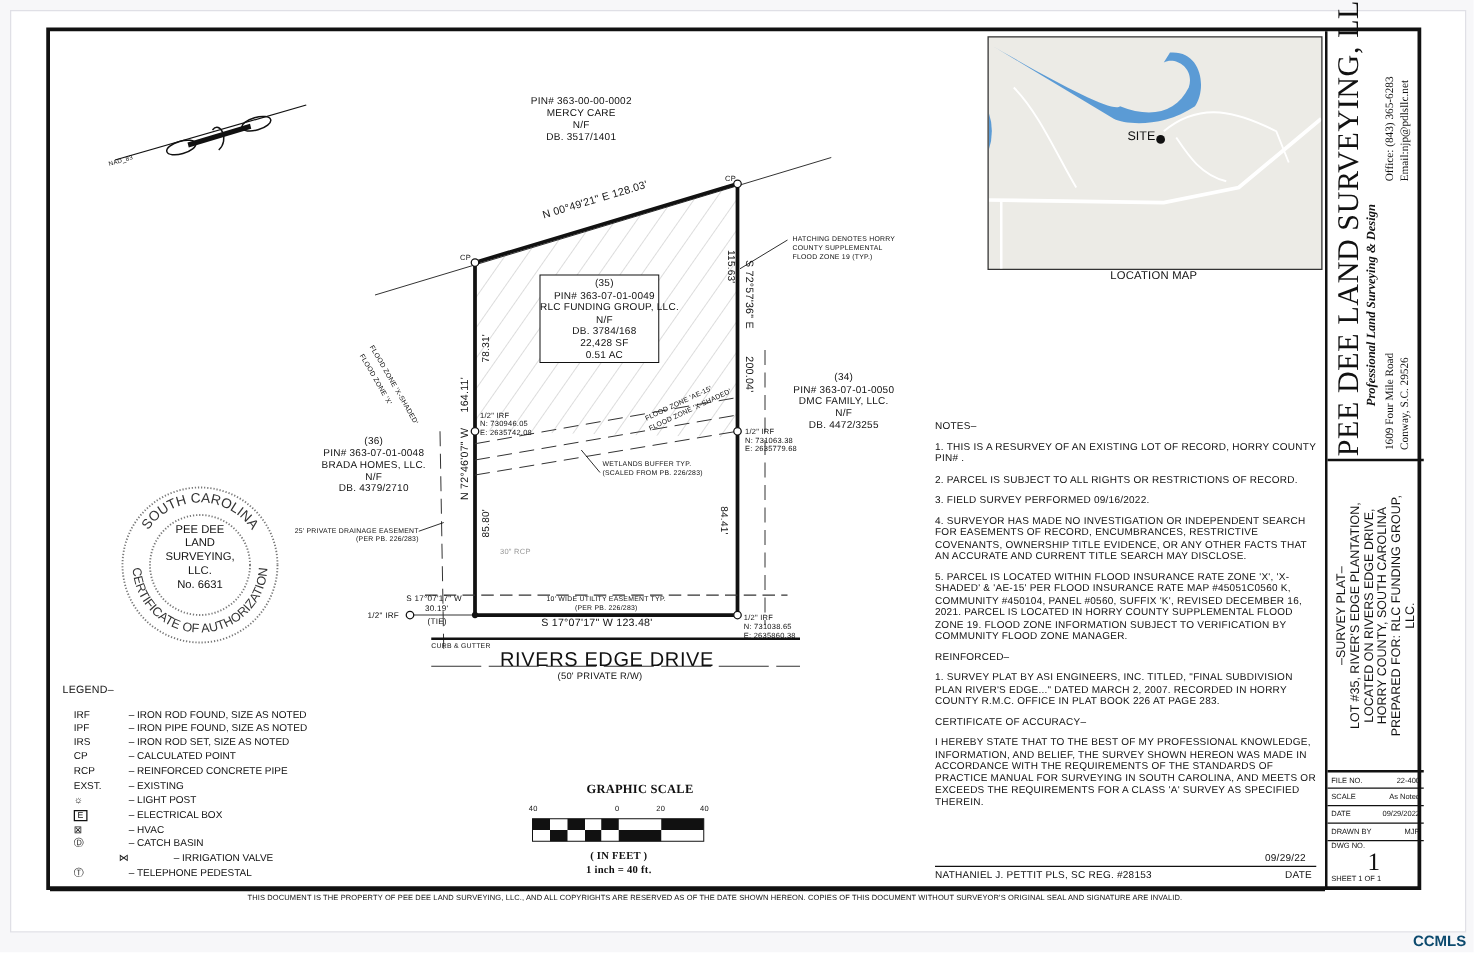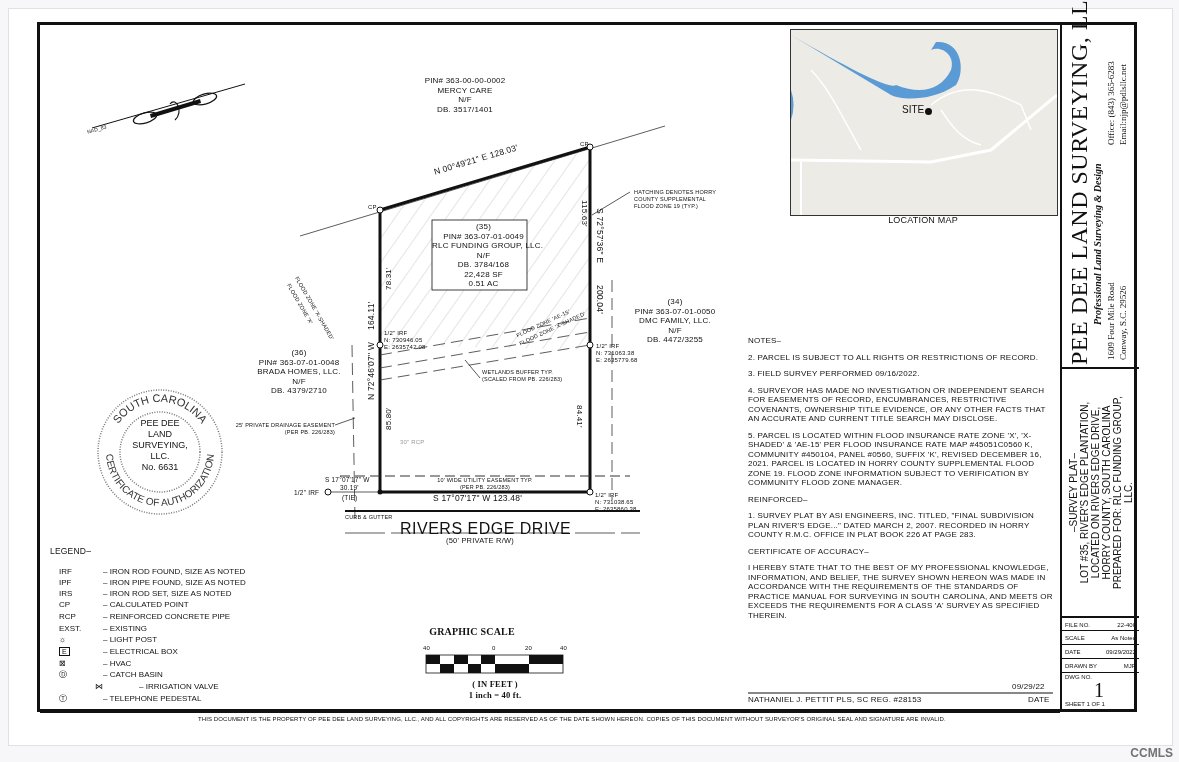--- a/index.html
+++ b/index.html
@@ -14,21 +14,21 @@
   .notes{position:absolute;left:748px;top:336px;width:305px;font-size:8px;line-height:9.5px;letter-spacing:0.2px;}
   .notes p{margin:0 0 7px 0;}
   .title-col{position:absolute;left:1060px;top:25px;width:77px;height:685px;border-left:2px solid #111;}
   .vtext{position:absolute;transform-origin:left top;transform:rotate(-90deg);white-space:nowrap;}
   .tb-row{position:absolute;left:0;width:77px;height:14px;border-top:1px solid #111;font-size:6px;line-height:14px;}
   .tb-row span{position:absolute;}
   .legend-row{position:absolute;left:59px;font-size:8px;line-height:10px;white-space:nowrap;}
   .legend-row .sym{display:inline-block;width:44px;}
   .footer{position:absolute;left:198px;top:716px;font-size:6px;letter-spacing:0.1px;white-space:nowrap;}
   .map{position:absolute;left:790px;top:29px;width:266px;height:185px;border:1px solid #333;background:#ecebe6;overflow:hidden;}
-  .watermark{position:absolute;right:6px;bottom:2px;font-size:12px;color:#737373;font-weight:bold;}
+  .watermark{position:absolute;right:6px;bottom:2px;font-size:12px;color:#0c4a6e;font-weight:bold;}
 </style>
 </head>
 <body>
 
 <div class="page-bg"></div>
 <div class="sheet"></div>
 <div class="frame"></div>
 
 <svg width="1179" height="762">
   <defs>
@@ -221,21 +221,21 @@
   <div class="legend-row" style="top:612px;"><span class="sym">RCP</span><span>– REINFORCED CONCRETE PIPE</span></div>
   <div class="legend-row" style="top:624px;"><span class="sym">EXST.</span><span>– EXISTING</span></div>
   <div class="legend-row" style="top:635px;"><span class="sym">☼</span><span>– LIGHT POST</span></div>
   <div class="legend-row" style="top:647px;"><span class="sym"><span style="border:1px solid #111;padding:0 2px;font-size:7px;">E</span></span><span>– ELECTRICAL BOX</span></div>
   <div class="legend-row" style="top:659px;"><span class="sym">⊠</span><span>– HVAC</span></div>
   <div class="legend-row" style="top:670px;"><span class="sym">Ⓓ</span><span>– CATCH BASIN</span></div>
   <div class="legend-row" style="top:682px;margin-left:36px;"><span class="sym">⋈</span><span>– IRRIGATION VALVE</span></div>
   <div class="legend-row" style="top:694px;"><span class="sym">Ⓣ</span><span>– TELEPHONE PEDESTAL</span></div>
 </div>
 
-<div class="t center" style="left:402px;top:627px;width:140px;font-family:'Liberation Serif',serif;font-size:10px;font-weight:bold;">GRAPHIC SCALE</div>
+<div class="t center" style="left:442px;top:627px;width:140px;font-family:'Liberation Serif',serif;font-size:10px;font-weight:bold;">GRAPHIC SCALE</div>
 <div>
   <div class="t" style="left:423px;top:644px;font-size:6px;">40</div>
   <div class="t" style="left:492px;top:644px;font-size:6px;">0</div>
   <div class="t" style="left:525px;top:644px;font-size:6px;">20</div>
   <div class="t" style="left:560px;top:644px;font-size:6px;">40</div>
   <svg width="1179" height="762" style="pointer-events:none;">
     <rect x="426" y="655" width="137" height="18" fill="#fff" stroke="#111" stroke-width="0.8"></rect>
     <rect x="426" y="655" width="14" height="9" fill="#111"></rect>
     <rect x="454" y="655" width="14" height="9" fill="#111"></rect>
     <rect x="481" y="655" width="14" height="9" fill="#111"></rect>
@@ -243,20 +243,21 @@
     <rect x="468" y="664" width="13" height="9" fill="#111"></rect>
     <rect x="495" y="664" width="34" height="9" fill="#111"></rect>
     <rect x="529" y="655" width="34" height="9" fill="#111"></rect>
   </svg>
 </div>
 <div class="t center" style="left:425px;top:680px;width:140px;font-family:'Liberation Serif',serif;font-size:8.5px;font-weight:bold;">( IN FEET )</div>
 <div class="t center" style="left:425px;top:691px;width:140px;font-family:'Liberation Serif',serif;font-size:8.5px;font-weight:bold;">1 inch = 40 ft.</div>
 
 <div class="notes">
   <p>NOTES–</p>
+  <p>1. THIS IS A RESURVEY OF AN EXISTING LOT OF RECORD, HORRY COUNTY PIN# .</p>
   <p>2. PARCEL IS SUBJECT TO ALL RIGHTS OR RESTRICTIONS OF RECORD.</p>
   <p>3. FIELD SURVEY PERFORMED 09/16/2022.</p>
   <p>4. SURVEYOR HAS MADE NO INVESTIGATION OR INDEPENDENT SEARCH FOR EASEMENTS OF RECORD, ENCUMBRANCES, RESTRICTIVE COVENANTS, OWNERSHIP TITLE EVIDENCE, OR ANY OTHER FACTS THAT AN ACCURATE AND CURRENT TITLE SEARCH MAY DISCLOSE.</p>
   <p>5. PARCEL IS LOCATED WITHIN FLOOD INSURANCE RATE ZONE 'X', 'X-SHADED' &amp; 'AE-15' PER FLOOD INSURANCE RATE MAP #45051C0560 K, COMMUNITY #450104, PANEL #0560, SUFFIX 'K', REVISED DECEMBER 16, 2021. PARCEL IS LOCATED IN HORRY COUNTY SUPPLEMENTAL FLOOD ZONE 19. FLOOD ZONE INFORMATION SUBJECT TO VERIFICATION BY COMMUNITY FLOOD ZONE MANAGER.</p>
   <p>REINFORCED–</p>
   <p>1. SURVEY PLAT BY ASI ENGINEERS, INC. TITLED, "FINAL SUBDIVISION PLAN RIVER'S EDGE..." DATED MARCH 2, 2007. RECORDED IN HORRY COUNTY R.M.C. OFFICE IN PLAT BOOK 226 AT PAGE 283.</p>
   <p>CERTIFICATE OF ACCURACY–</p>
   <p>I HEREBY STATE THAT TO THE BEST OF MY PROFESSIONAL KNOWLEDGE, INFORMATION, AND BELIEF, THE SURVEY SHOWN HEREON WAS MADE IN ACCORDANCE WITH THE REQUIREMENTS OF THE STANDARDS OF PRACTICE MANUAL FOR SURVEYING IN SOUTH CAROLINA, AND MEETS OR EXCEEDS THE REQUIREMENTS FOR A CLASS 'A' SURVEY AS SPECIFIED THEREIN.</p>
 </div>
 <div class="t" style="left:1012px;top:682px;font-size:8px;">09/29/22</div>

